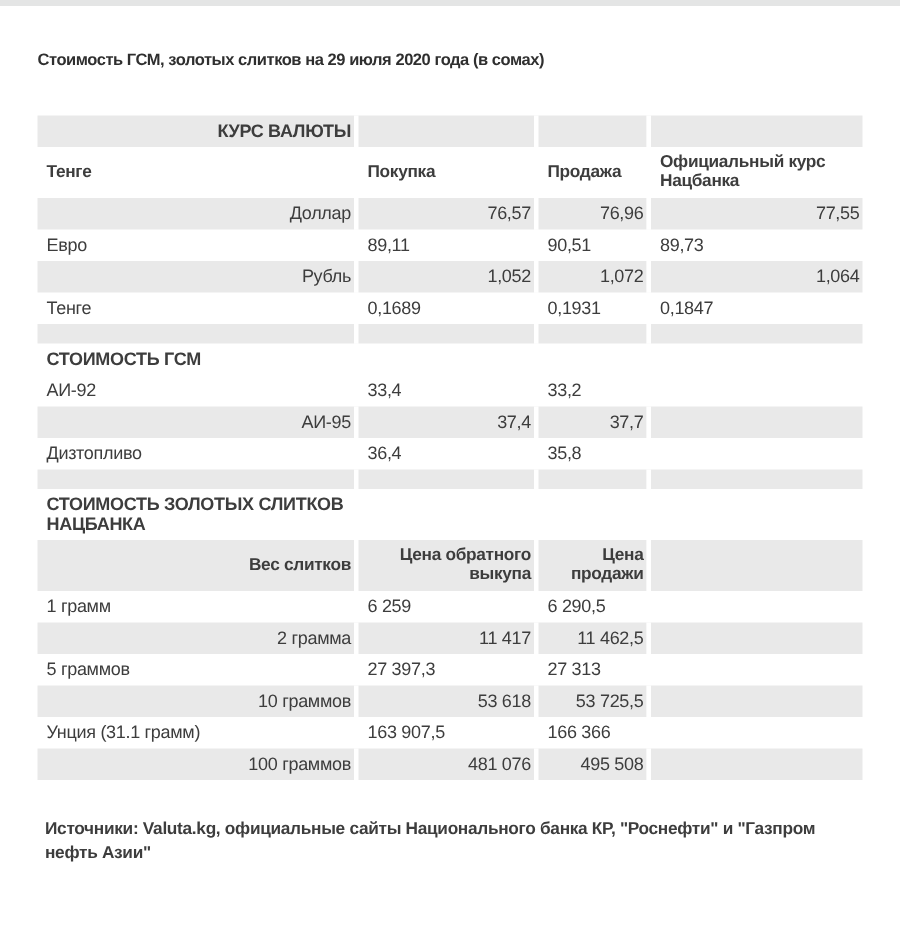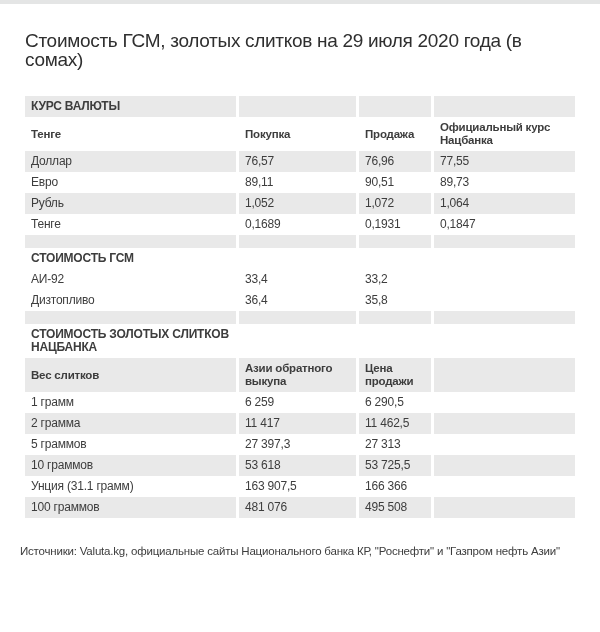--- a/index.html
+++ b/index.html
@@ -13,23 +13,23 @@
   body{
     font-family:"Liberation Sans","DejaVu Sans",sans-serif;
     color:var(--text);
     letter-spacing:-0.2px;
   }
   .top-strip{
     width:600px;height:4px;background:#e4e5e5;
   }
   h1.page-title{
     margin:27px 25px 0 25px;
-    font-size:19px;
+    font-size:11px;
     line-height:19px;
-    font-weight:400;
+    font-weight:700;
     color:var(--title);
     letter-spacing:-0.3px;
   }
   table.price-table{
     table-layout:fixed;
     border-collapse:separate;
     border-spacing:0;
     width:550px;
     margin:27px 0 0 25px;
   }
@@ -37,29 +37,29 @@
     font-size:12px;
     line-height:13px;
     height:13px;
     padding:4px 2px 4px 6px;
     vertical-align:middle;
     word-wrap:break-word;
   }
   table.price-table td + td{
     border-left:3px solid var(--sep);
   }
-  tr.shaded td{background:var(--row-gray);}
+  tr.shaded td{background:var(--row-gray);text-align:right;}
   tr.section-row td{font-weight:700;}
   tr.header-row td{font-weight:700;font-size:11.5px;}
   tr.separator-row td{height:13px;}
   p.sources{
-    margin:26px 25px 0 20px;
+    margin:26px 25px 0 30px;
     font-size:11.5px;
     line-height:15.5px;
-    font-weight:400;
+    font-weight:700;
     color:var(--text);
   }
 </style>
 </head>
 <body>
 
 <div class="top-strip"></div>
 
 <h1 class="page-title">Стоимость ГСМ, золотых слитков на 29 июля 2020 года (в сомах)</h1>
 
@@ -118,41 +118,47 @@
         <td></td>
         <td></td>
         <td></td>
       </tr>
       <tr>
         <td>АИ-92</td>
         <td>33,4</td>
         <td>33,2</td>
         <td></td>
       </tr>
+      <tr class="shaded">
+        <td>АИ-95</td>
+        <td>37,4</td>
+        <td>37,7</td>
+        <td></td>
+      </tr>
       <tr>
         <td>Дизтопливо</td>
         <td>36,4</td>
         <td>35,8</td>
         <td></td>
       </tr>
       <tr class="shaded separator-row">
         <td></td>
         <td></td>
         <td></td>
         <td></td>
       </tr>
       <tr class="section-row">
         <td>СТОИМОСТЬ ЗОЛОТЫХ СЛИТКОВ НАЦБАНКА</td>
         <td></td>
         <td></td>
         <td></td>
       </tr>
       <tr class="shaded header-row">
         <td>Вес слитков</td>
-        <td>Азии обратного выкупа</td>
+        <td>Цена обратного выкупа</td>
         <td>Цена продажи</td>
         <td></td>
       </tr>
       <tr>
         <td>1 грамм</td>
         <td>6 259</td>
         <td>6 290,5</td>
         <td></td>
       </tr>
       <tr class="shaded">

